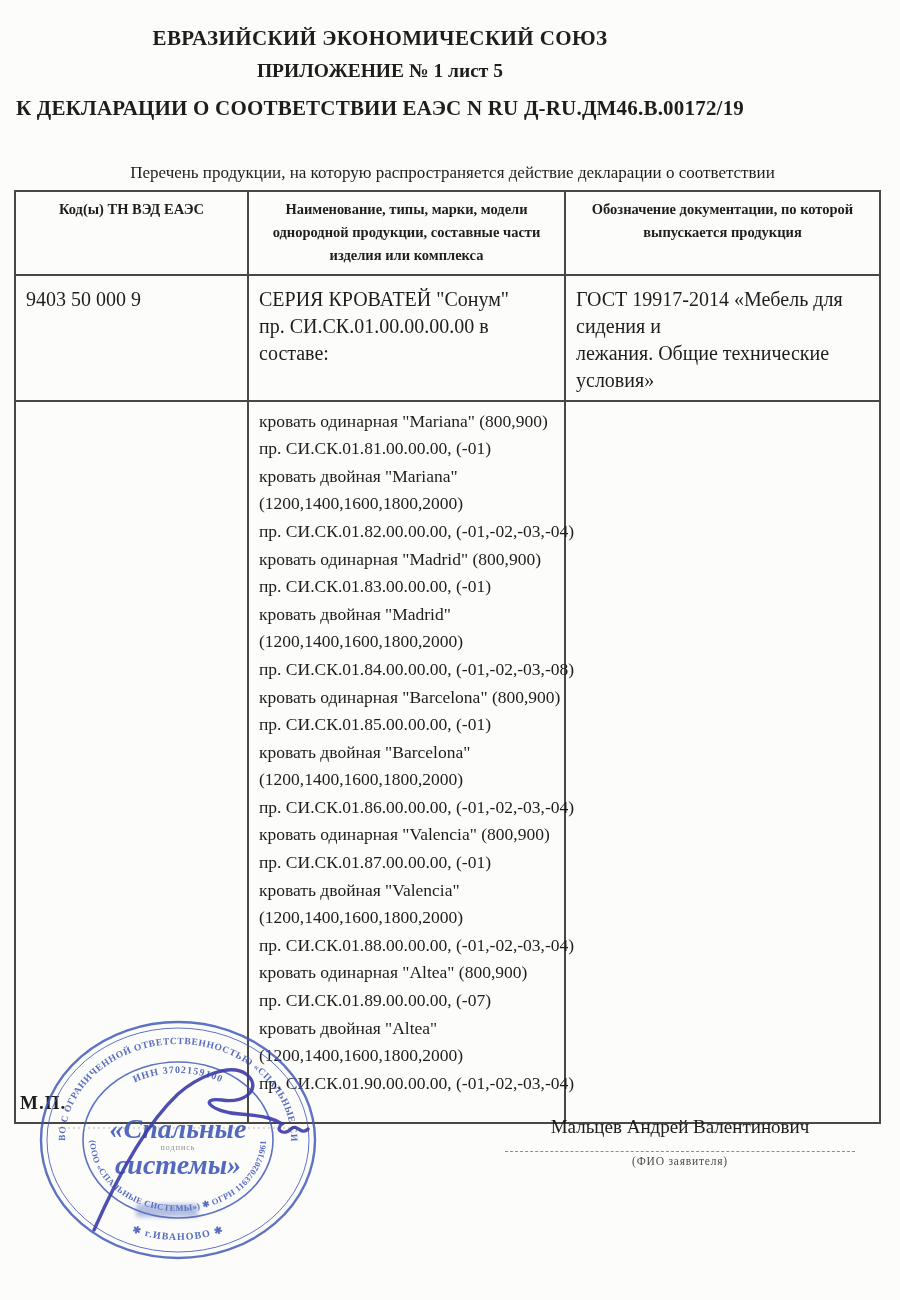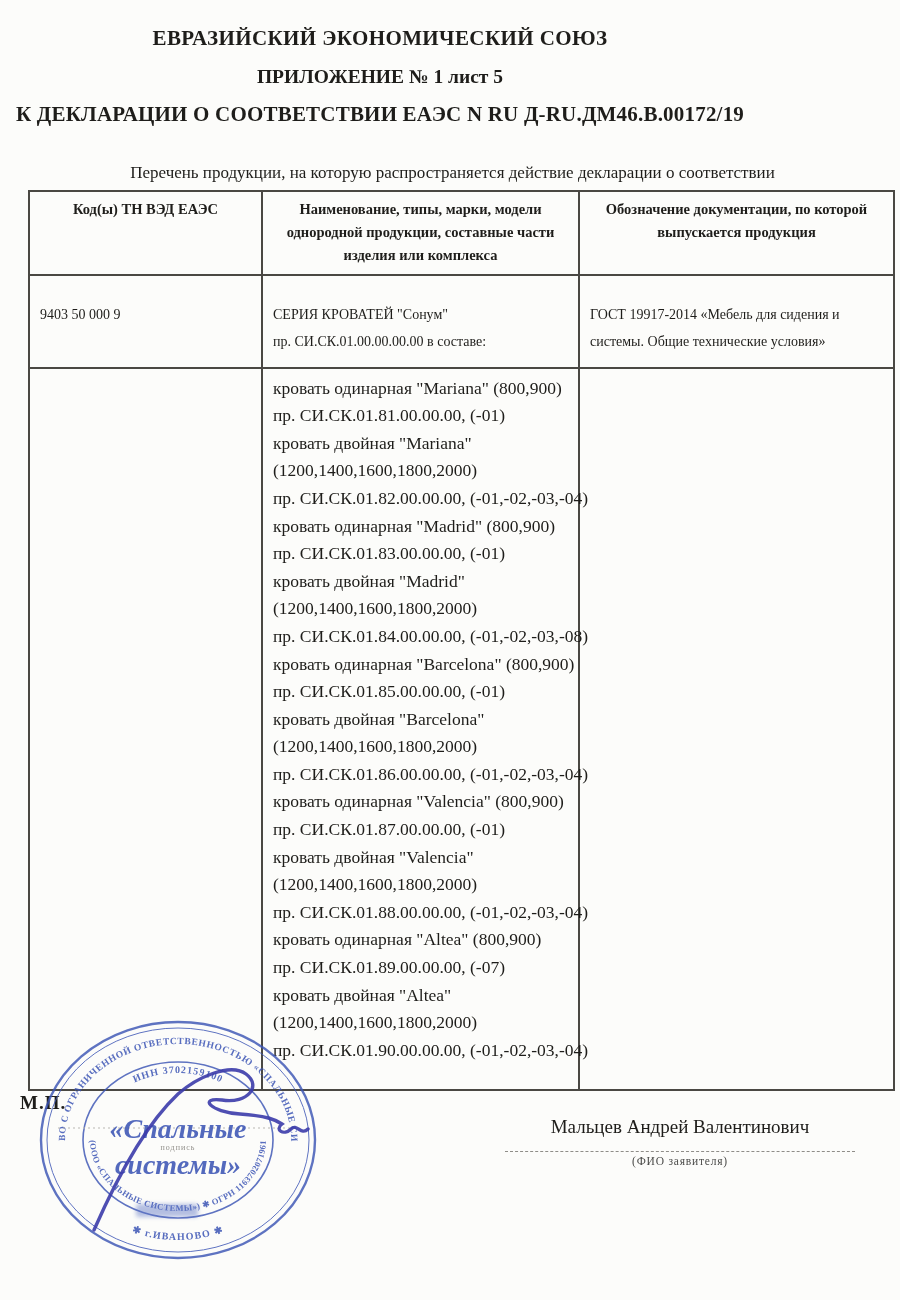--- a/index.html
+++ b/index.html
@@ -8,48 +8,48 @@
     width:900px;height:1300px;
     margin:0 auto;
     background:#fcfcfa;
     font-family:"Liberation Serif","DejaVu Serif",serif;
     color:#1e1d1a;
     overflow:hidden;
   }
   
   .doc-header{position:absolute;top:26px;left:0;width:760px;text-align:center;}
   .doc-header .h1{font-size:21px;font-weight:bold;letter-spacing:.4px;}
-  .doc-header .h2{font-size:19.5px;font-weight:bold;margin-top:15px;}
+  .doc-header .h2{font-size:19.5px;font-weight:bold;margin-top:9px;}
   .doc-header .h3{font-size:21px;font-weight:bold;margin-top:14px;letter-spacing:.2px;text-align:center;}
   
   .table-caption{
     position:absolute;top:163px;left:0;width:905px;
     text-align:center;font-size:17px;
   }
   
   table.products-table{
-    position:absolute;left:28px;top:190px;
+    position:absolute;left:14px;top:190px;
     width:865px;
     border-collapse:collapse;
     table-layout:fixed;
     border-radius:13px;
   }
   table.products-table th,
   table.products-table td{
     border:2px solid #4a4843;
     vertical-align:top;
     padding:6px 10px;
     background:transparent;
   }
   table.products-table th{
     font-size:14.5px;font-weight:bold;
     text-align:center;line-height:1.6;
     height:56px;
   }
-  tr.row-series td{height:60px;font-size:14px;line-height:27px;padding-top:25px;}
+  tr.row-series td{height:60px;font-size:20px;line-height:27px;padding-top:10px;}
   tr.row-list td{height:708px;font-size:17.5px;}
   td.list-cell div{line-height:27.6px;white-space:nowrap;}
   td.lines-cell div{line-height:27px;}
   
   .mp{position:absolute;left:20px;top:1092px;font-size:19px;font-weight:bold;letter-spacing:1px;}
   .applicant{position:absolute;left:470px;top:1088px;width:420px;text-align:center;margin-top:28px;}
   .applicant .name{font-size:19px;}
   .applicant .sig-line{width:350px;margin:13px auto 3px;border-top:1.5px dashed #8f8d88;}
   .applicant .caption{font-size:11.5px;color:#4a4a48;letter-spacing:.8px;}
   
@@ -84,21 +84,21 @@
     </thead>
     <tbody>
       <tr class="row-series">
         <td>9403 50 000 9</td>
         <td class="lines-cell">
             <div>СЕРИЯ КРОВАТЕЙ "Сонум"</div>
             <div>пр. СИ.СК.01.00.00.00.00 в составе:</div>
           </td>
         <td class="lines-cell">
             <div>ГОСТ 19917-2014 «Мебель для сидения и</div>
-            <div>системы. Общие технические условия»</div>
+            <div>лежания. Общие технические условия»</div>
           </td>
       </tr>
       <tr class="row-list">
         <td></td>
         <td class="list-cell">
             <div>кровать одинарная "Mariana" (800,900)</div>
             <div>пр. СИ.СК.01.81.00.00.00, (-01)</div>
             <div>кровать двойная "Mariana"</div>
             <div>(1200,1400,1600,1800,2000)</div>
             <div>пр. СИ.СК.01.82.00.00.00, (-01,-02,-03,-04)</div>

